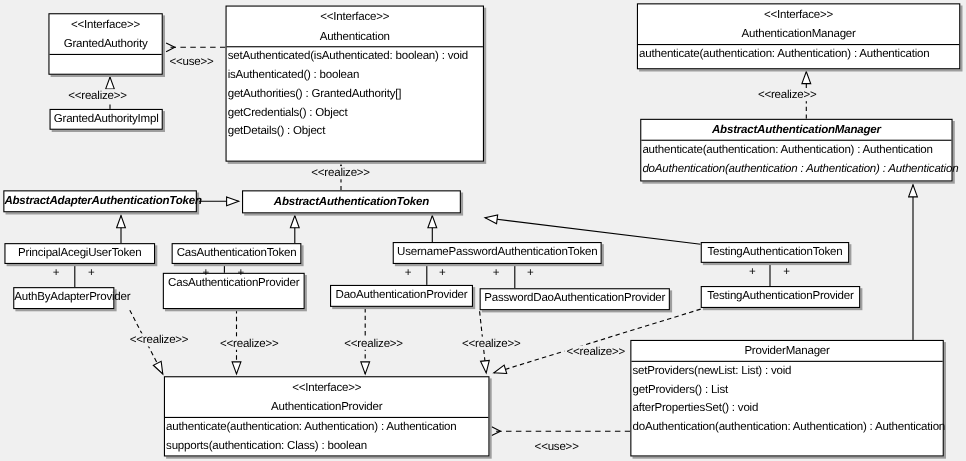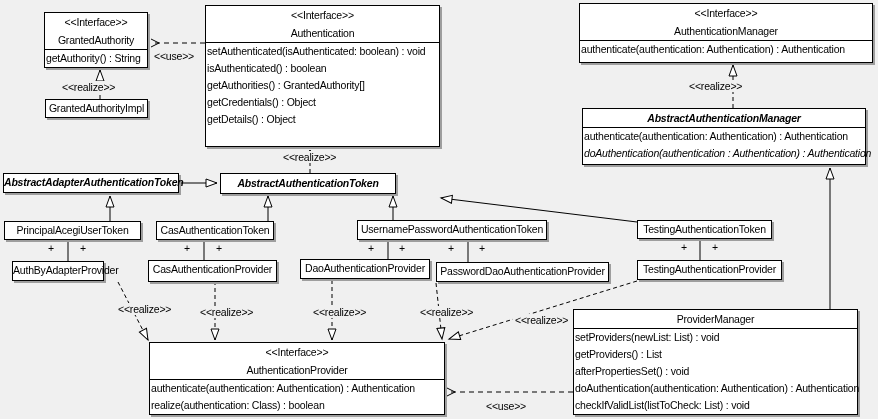--- a/index.html
+++ b/index.html
@@ -69,23 +69,20 @@
     <line x1="388" y1="240" x2="388" y2="259" stroke="#000"></line>
     <line x1="468" y1="240" x2="468" y2="262" stroke="#000"></line>
     <line x1="700" y1="239" x2="700" y2="260" stroke="#000"></line>
   </svg>
 
   <div class="cls" style="left:44px;top:12px;width:104px;height:56px;">
     <div class="hdr has-methods">
       <div class="line">&lt;&lt;Interface&gt;&gt;</div>
       <div class="line">GrantedAuthority</div>
     </div>
-    <div class="methods">
-      <div class="m">getAuthority() : String</div>
-    </div>
   </div>
 
   <div class="cls slim" style="left:45px;top:99px;width:103px;height:19px;">
     <div class="hdr">
         <div class="line">GrantedAuthorityImpl</div>
       </div>
   </div>
 
   <div class="cls" style="left:205px;top:5px;width:235px;height:142px;">
     <div class="hdr has-methods">
@@ -120,21 +117,21 @@
       <div class="m italic">doAuthentication(authentication : Authentication) : Authentication</div>
     </div>
   </div>
 
   <div class="cls slim" style="left:3px;top:173px;width:176px;height:20px;">
     <div class="hdr">
         <div class="line abstract-name">AbstractAdapterAuthenticationToken</div>
       </div>
   </div>
 
-  <div class="cls" style="left:220px;top:173px;width:176px;height:21px;">
+  <div class="cls" style="left:220px;top:173px;width:199px;height:21px;">
     <div class="hdr">
         <div class="line abstract-name">AbstractAuthenticationToken</div>
       </div>
   </div>
 
   <div class="cls slim" style="left:4px;top:221px;width:137px;height:19px;">
     <div class="hdr">
         <div class="line">PrincipalAcegiUserToken</div>
       </div>
   </div>
@@ -152,21 +149,21 @@
     <div class="hdr">
         <div class="line">TestingAuthenticationToken</div>
       </div>
   </div>
 
   <div class="cls slim" style="left:12px;top:261px;width:92px;height:20px;">
     <div class="hdr">
         <div class="line">AuthByAdapterProvider</div>
       </div>
   </div>
-  <div class="cls slim" style="left:148px;top:260px;width:129px;height:22px;">
+  <div class="cls slim" style="left:148px;top:248px;width:129px;height:33px;">
     <div class="hdr">
         <div class="line">CasAuthenticationProvider</div>
       </div>
   </div>
   <div class="cls slim" style="left:300px;top:259px;width:130px;height:20px;">
     <div class="hdr">
         <div class="line">DaoAuthenticationProvider</div>
       </div>
   </div>
   <div class="cls slim" style="left:637px;top:260px;width:145px;height:20px;">
@@ -182,32 +179,31 @@
 
   <div class="cls" style="left:573px;top:309px;width:285px;height:106px;">
     <div class="hdr has-methods">
       <div class="line">ProviderManager</div>
     </div>
     <div class="methods">
       <div class="m">setProviders(newList: List) : void</div>
       <div class="m">getProviders() : List</div>
       <div class="m">afterPropertiesSet() : void</div>
       <div class="m">doAuthentication(authentication: Authentication) : Authentication</div>
-      <div class="m">checkIfValidList(listToCheck: List) : void</div>
     </div>
   </div>
 
   <div class="cls" style="left:149px;top:342px;width:296px;height:73px;">
     <div class="hdr has-methods">
       <div class="line">&lt;&lt;Interface&gt;&gt;</div>
       <div class="line">AuthenticationProvider</div>
     </div>
     <div class="methods">
       <div class="m">authenticate(authentication: Authentication) : Authentication</div>
-      <div class="m">realize(authentication: Class) : boolean</div>
+      <div class="m">supports(authentication: Class) : boolean</div>
     </div>
   </div>
 
   <span class="lbl" style="left:152px;top:50px;">&lt;&lt;use&gt;&gt;</span>
   <span class="lbl" style="left:60px;top:81px;">&lt;&lt;realize&gt;&gt;</span>
   <span class="lbl" style="left:687px;top:80px;">&lt;&lt;realize&gt;&gt;</span>
   <span class="lbl" style="left:281px;top:151px;">&lt;&lt;realize&gt;&gt;</span>
   <span class="lbl" style="left:116px;top:303px;">&lt;&lt;realize&gt;&gt;</span>
   <span class="lbl" style="left:198px;top:306px;">&lt;&lt;realize&gt;&gt;</span>
   <span class="lbl" style="left:311px;top:306px;">&lt;&lt;realize&gt;&gt;</span>

